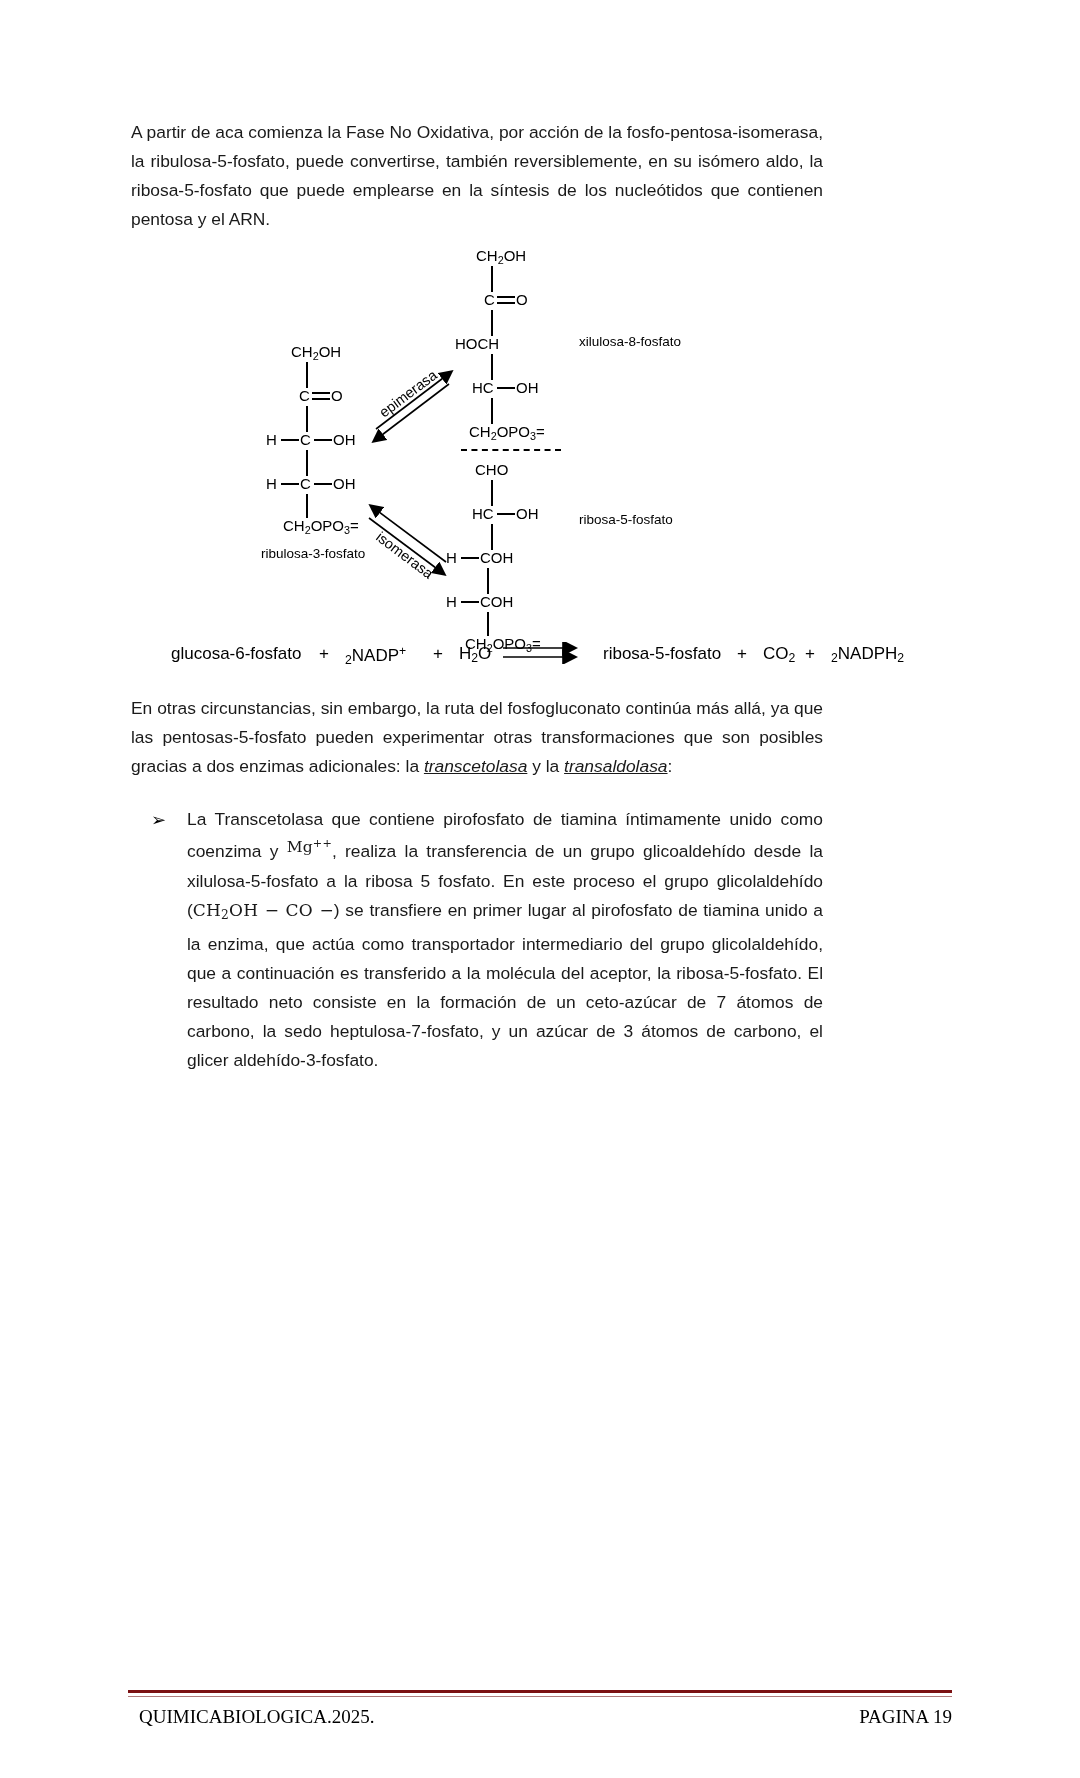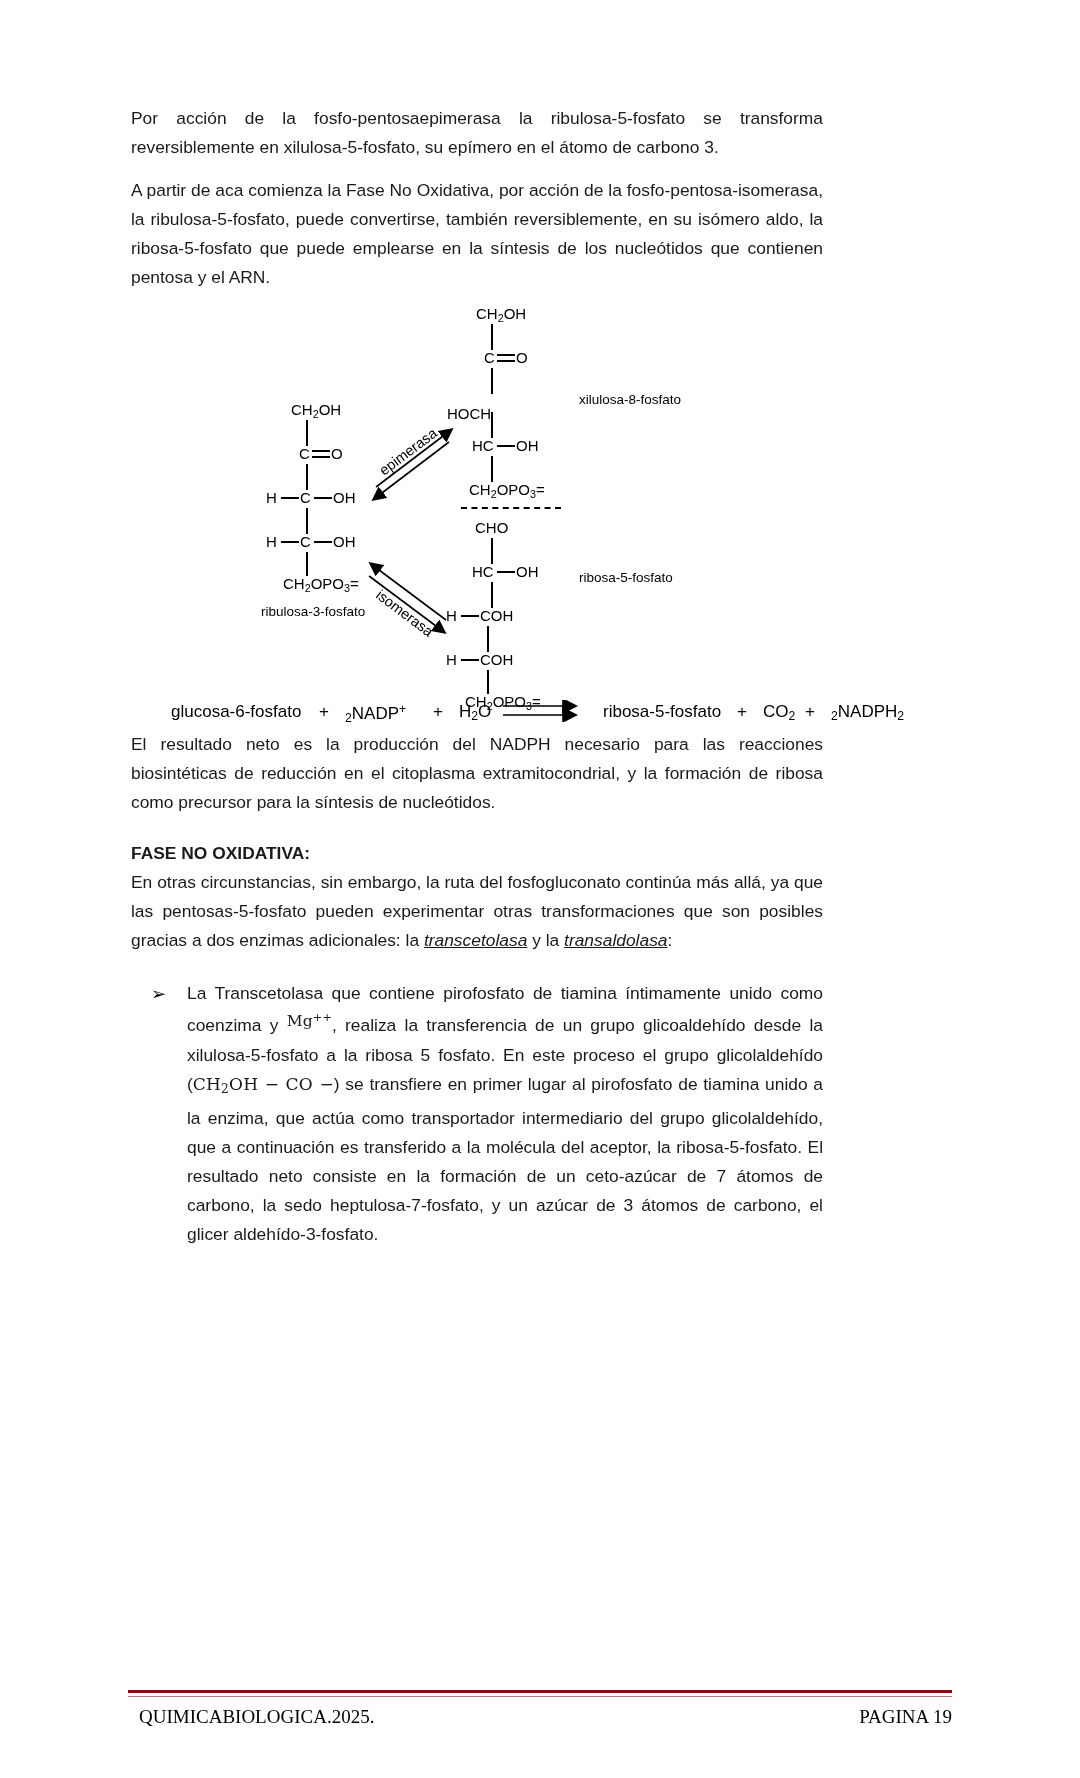--- a/index.html
+++ b/index.html
@@ -166,40 +166,39 @@
   .footer-left { left: 131px; }
   .footer-right { right: 128px; }
 </style>
 </head>
 <body>
 
 <div class="page">
 
   <div class="content">
 
-    <p class="body-par">Por acción de la fosfo-pentosaepimerasa la ribulosa-5-fosfato se transforma reversiblemente en xilulosa-5-fosfato, su epímero en el átomo de carbono 3.</p>
     <div class="spacer-sm"></div>
     <p class="body-par"> A partir de aca comienza la Fase No Oxidativa, por acción de la fosfo-pentosa-isomerasa, la ribulosa-5-fosfato, puede convertirse, también reversiblemente, en su isómero aldo, la ribosa-5-fosfato que puede emplearse en la síntesis de los nucleótidos que contienen pentosa y el ARN.</p>
 
     <div class="scheme">
 
       <div class="struct" style="left:345px; top:4px;">
         <span>CH</span><sub>2</sub><span>OH</span>
       </div>
       <div class="vline" style="left:360px; top:22px; height:26px;"></div>
       <div class="struct" style="left:353px; top:48px;">
         <span>C</span>
       </div>
       <div class="dbl-top" style="left:366px; top:52px; width:18px;"></div>
       <div class="dbl-bot" style="left:366px; top:58px; width:18px;"></div>
       <div class="struct" style="left:385px; top:48px;">
         <span>O</span>
       </div>
       <div class="vline" style="left:360px; top:66px; height:26px;"></div>
-      <div class="struct" style="left:316px; top:92px;margin-top:12px;">HOCH</div>
+      <div class="struct" style="left:324px; top:92px;">HOCH</div>
       <div class="vline" style="left:360px; top:110px; height:26px;"></div>
       <div class="struct" style="left:341px; top:136px;">HC</div>
       <div class="hline" style="left:366px; top:143px; width:18px;"></div>
       <div class="struct" style="left:385px; top:136px;">OH</div>
       <div class="vline" style="left:360px; top:154px; height:26px;"></div>
       <div class="struct" style="left:338px; top:180px;">
         <span>CH</span><sub>2</sub><span>OPO</span><sub>3</sub><span>=</span>
       </div>
       <div class="lbl" style="left:448px; top:90px;">xilulosa-8-fosfato</div>
 
@@ -285,25 +284,23 @@
         <line x1="0" y1="6" x2="72" y2="6" stroke="#000" stroke-width="1.6" marker-end="url(#ah2)"></line>
         <line x1="0" y1="15" x2="72" y2="15" stroke="#000" stroke-width="1.6" marker-end="url(#ah2)"></line>
       </svg>
       <span class="eq-part" style="left:432px;">ribosa-5-fosfato</span>
       <span class="eq-part" style="left:566px;">+</span>
       <span class="eq-part" style="left:592px;"><span>CO</span><sub>2</sub></span>
       <span class="eq-part" style="left:634px;">+</span>
       <span class="eq-part" style="left:660px;"><sub>2</sub><span>NADPH</span><sub>2</sub></span>
     </div>
 
-    <p class="body-par">El resultado neto es la producción del NADPH necesario para las reacciones biosintéticas de reducción en el citoplasma extramitocondrial, y la formación de ribosa como precursor para la síntesis de nucleótidos.</p>
 
     <div class="spacer-md"></div>
 
-    <p class="body-par bold">FASE NO OXIDATIVA:</p>
 
     <p class="body-par"><span>            En otras circunstancias, sin embargo, la ruta del fosfogluconato continúa más allá, ya que las pentosas-5-fosfato pueden experimentar otras transformaciones que son posibles gracias a dos enzimas adicionales: la </span><span class="ital-und">transcetolasa</span><span> y la </span><span class="ital-und">transaldolasa</span><span>:</span></p>
 
     <div class="bullet-block">
       <span class="bullet-marker">➢</span>
       <p><span>La Transcetolasa que contiene pirofosfato de tiamina íntimamente unido como coenzima y </span><span class="inline-formula mg"><span>Mg</span><sup>++</sup></span><span>, realiza la transferencia de un grupo glicoaldehído desde la xilulosa-5-fosfato a la ribosa 5 fosfato. En este proceso el grupo glicolaldehído      (</span><span class="inline-formula"><span>CH</span><sub>2</sub><span>OH − CO −</span></span><span>) se transfiere en primer lugar al pirofosfato de tiamina unido a la enzima, que actúa como transportador intermediario del grupo glicolaldehído, que a continuación es transferido a la molécula del aceptor, la ribosa-5-fosfato. El resultado neto consiste en la formación de un ceto-azúcar de 7 átomos de carbono, la sedo heptulosa-7-fosfato, y un azúcar de 3 átomos de carbono, el glicer aldehído-3-fosfato.</span></p>
     </div>
 
   </div>
 

